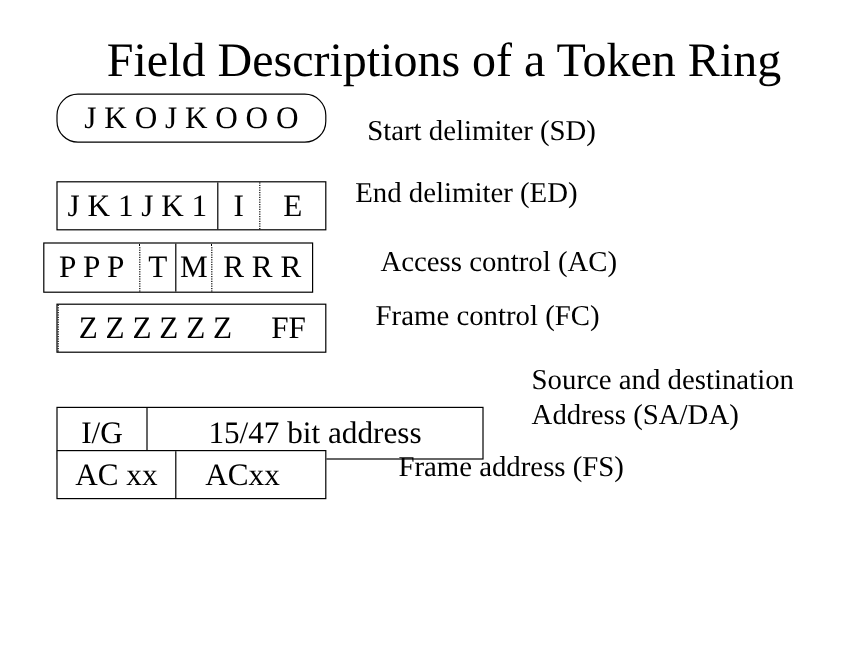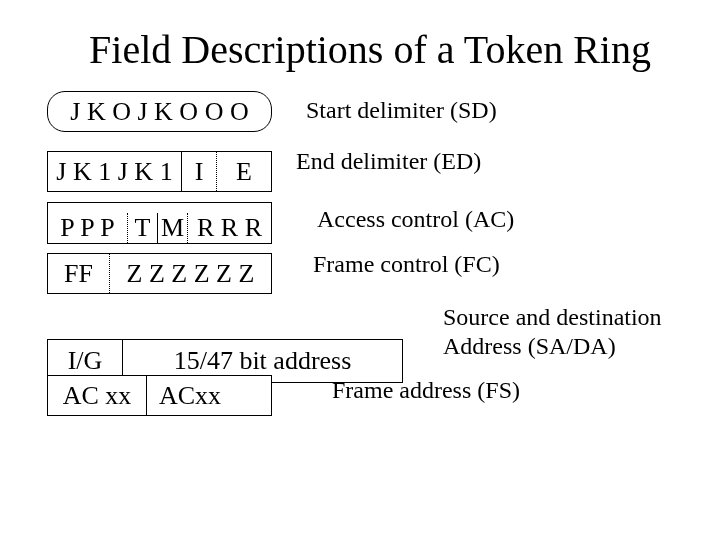--- a/index.html
+++ b/index.html
@@ -15,55 +15,55 @@
     position:absolute;border:1.5px solid #000;display:flex;
     box-sizing:border-box;background:#fff;
   }
   .cell{
     display:flex;align-items:center;justify-content:center;
     font-size:26px;box-sizing:border-box;white-space:nowrap;overflow:hidden;
   }
   .cell.grow{flex:1 1 auto;}
   .div-solid{border-left:1.5px solid #000;}
   .div-dotted{border-left:1.5px dotted #000;}
-  .cell.left{justify-content:flex-start;padding-left:12px;}
+  .cell.left{justify-content:flex-start;padding-left:24px;}
   .flabel{
     position:absolute;font-size:24px;line-height:29px;white-space:pre-line;
   }
 </style>
 </head>
 <body>
 
 <div class="slide">
 
   <h1 class="title">Field Descriptions of a Token Ring</h1>
 
-  <div class="fbox" style="left:47px;top:91px;width:225px;height:41px;border-radius:18px;">
+  <div class="fbox" style="left:47px;top:78px;width:225px;height:41px;border-radius:18px;">
     <div class="cell grow">J K O J K O O O</div>
   </div>
   <div class="flabel" style="left:306px;top:96px;">Start delimiter (SD)</div>
 
   <div class="fbox" style="left:47px;top:151px;width:225px;height:41px;">
     <div class="cell" style="width:133px;">J K 1 J K 1</div>
     <div class="cell div-solid" style="width:35px;">I</div>
     <div class="cell grow div-dotted">E</div>
   </div>
   <div class="flabel" style="left:296px;top:147px;text-align:center;">End delimiter (ED)</div>
 
-  <div class="fbox" style="left:47px;top:202px;width:225px;height:42px;align-items:flex-end;">
+  <div class="fbox" style="left:36px;top:202px;width:225px;height:42px;">
     <div class="cell" style="width:79px;">P P P</div>
     <div class="cell div-dotted" style="width:30px;">T</div>
     <div class="cell div-solid" style="width:30px;">M</div>
     <div class="cell grow div-dotted">R R R</div>
   </div>
   <div class="flabel" style="left:317px;top:205px;">Access control (AC)</div>
 
   <div class="fbox" style="left:47px;top:253px;width:225px;height:41px;">
+    <div class="cell grow div-dotted">Z Z Z Z Z Z</div>
     <div class="cell" style="width:61px;">FF</div>
-    <div class="cell grow div-dotted">Z Z Z Z Z Z</div>
   </div>
   <div class="flabel" style="left:313px;top:250px;">Frame control (FC)</div>
 
   <div class="fbox" style="left:47px;top:310px;width:356px;height:44px;margin-top:29px;">
     <div class="cell" style="width:74px;">I/G</div>
     <div class="cell grow div-solid">15/47 bit address</div>
   </div>
   <div class="flabel" style="left:443px;top:303px;">Source and destination
 Address (SA/DA)</div>
 

